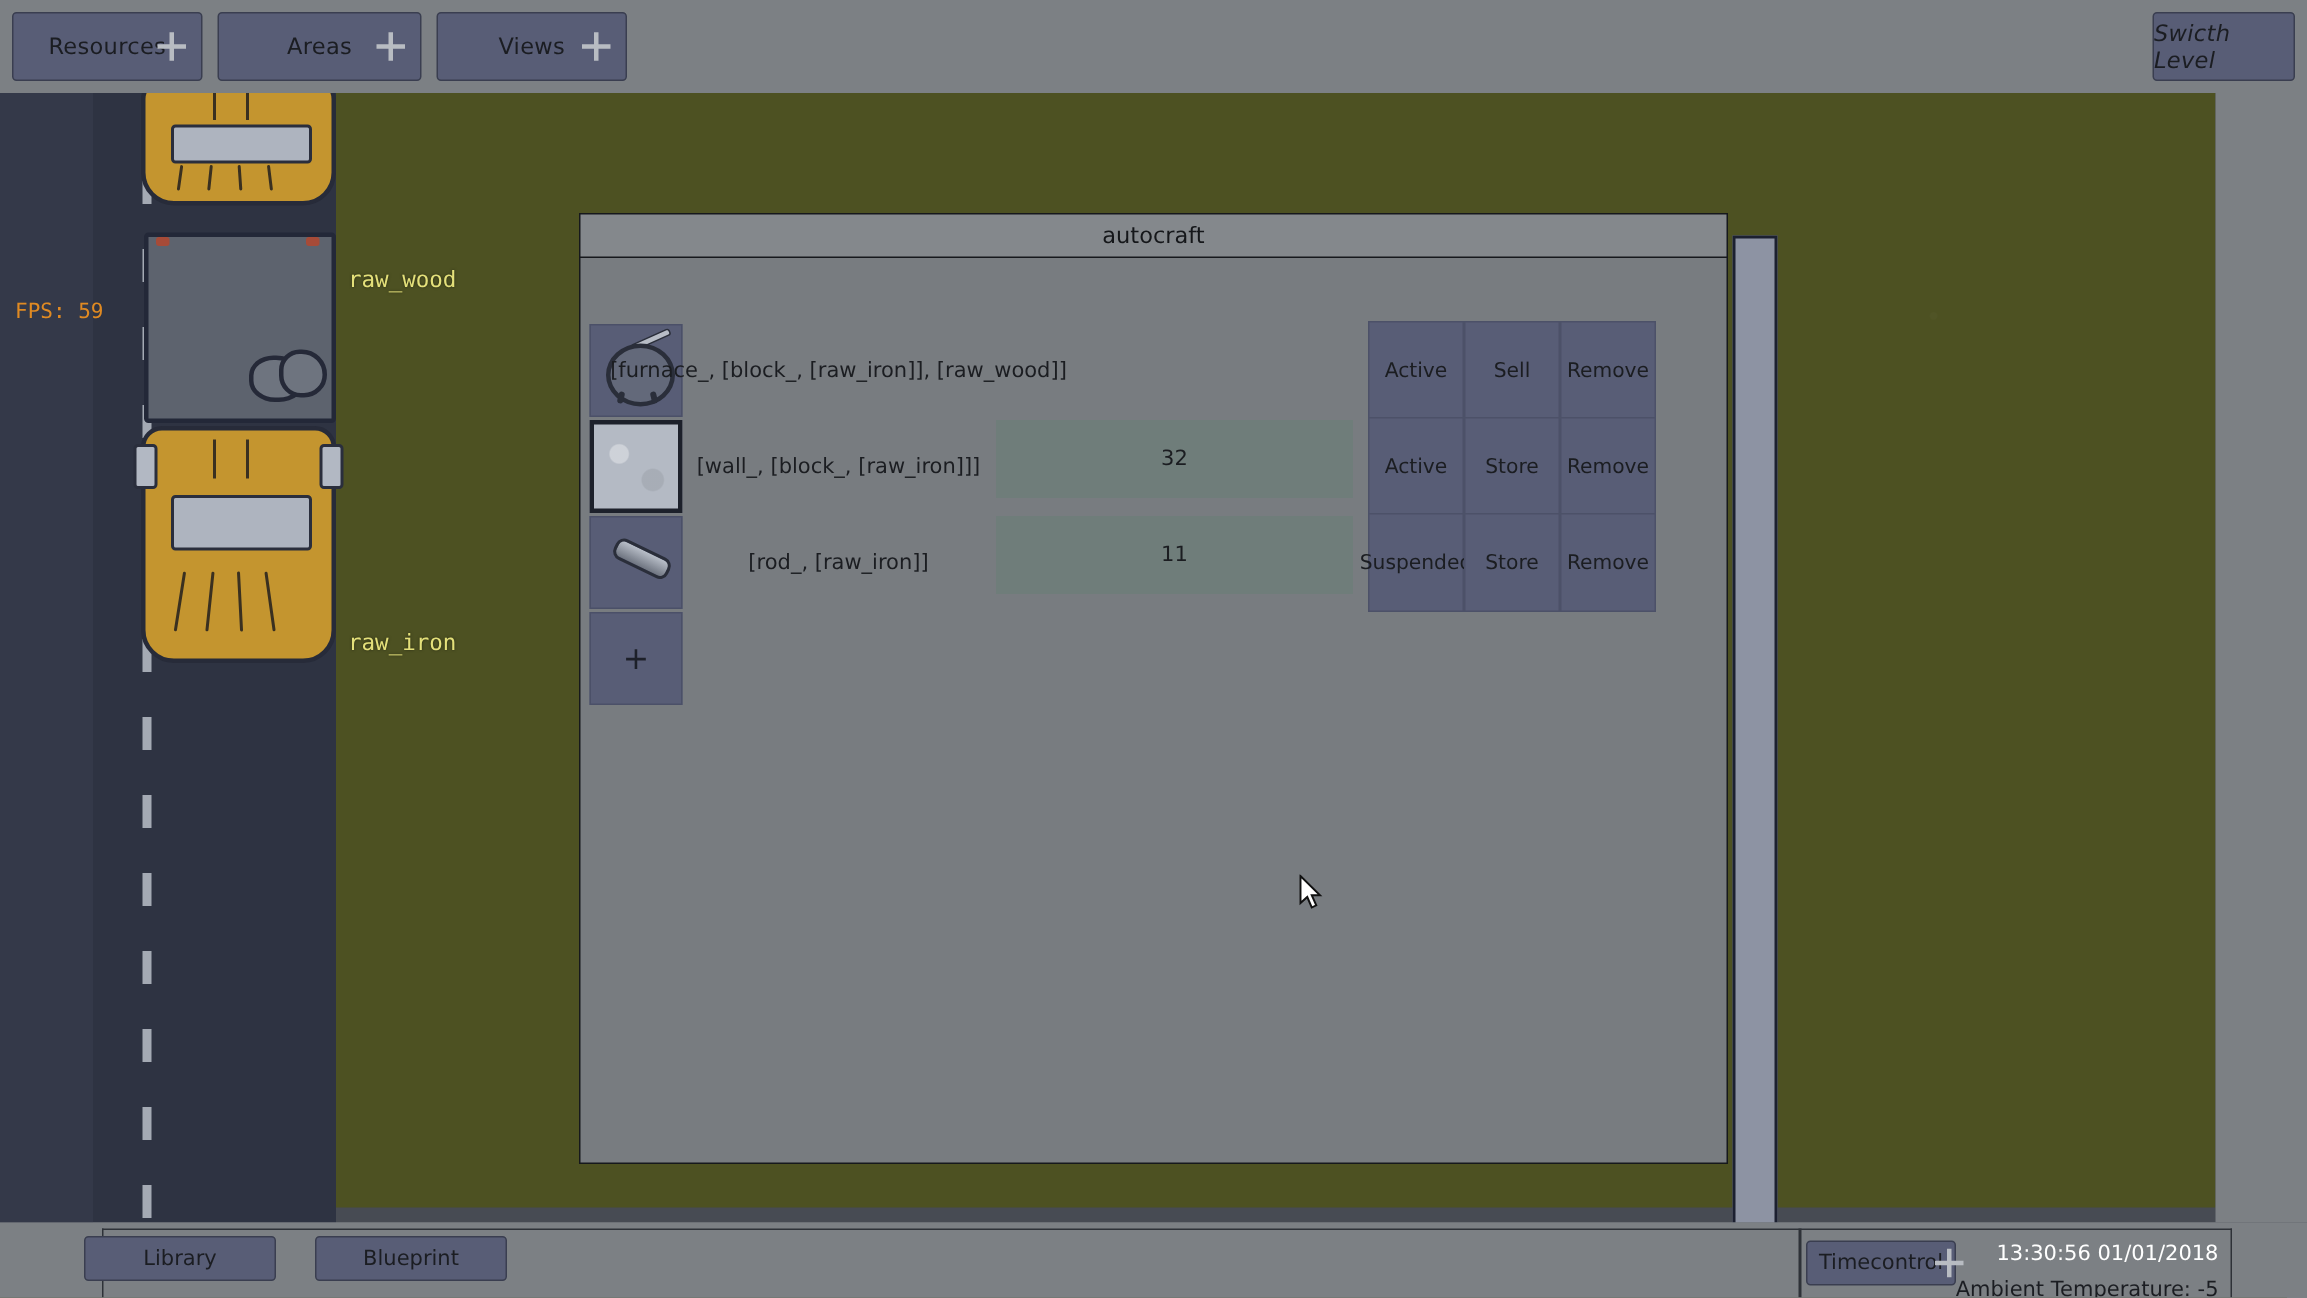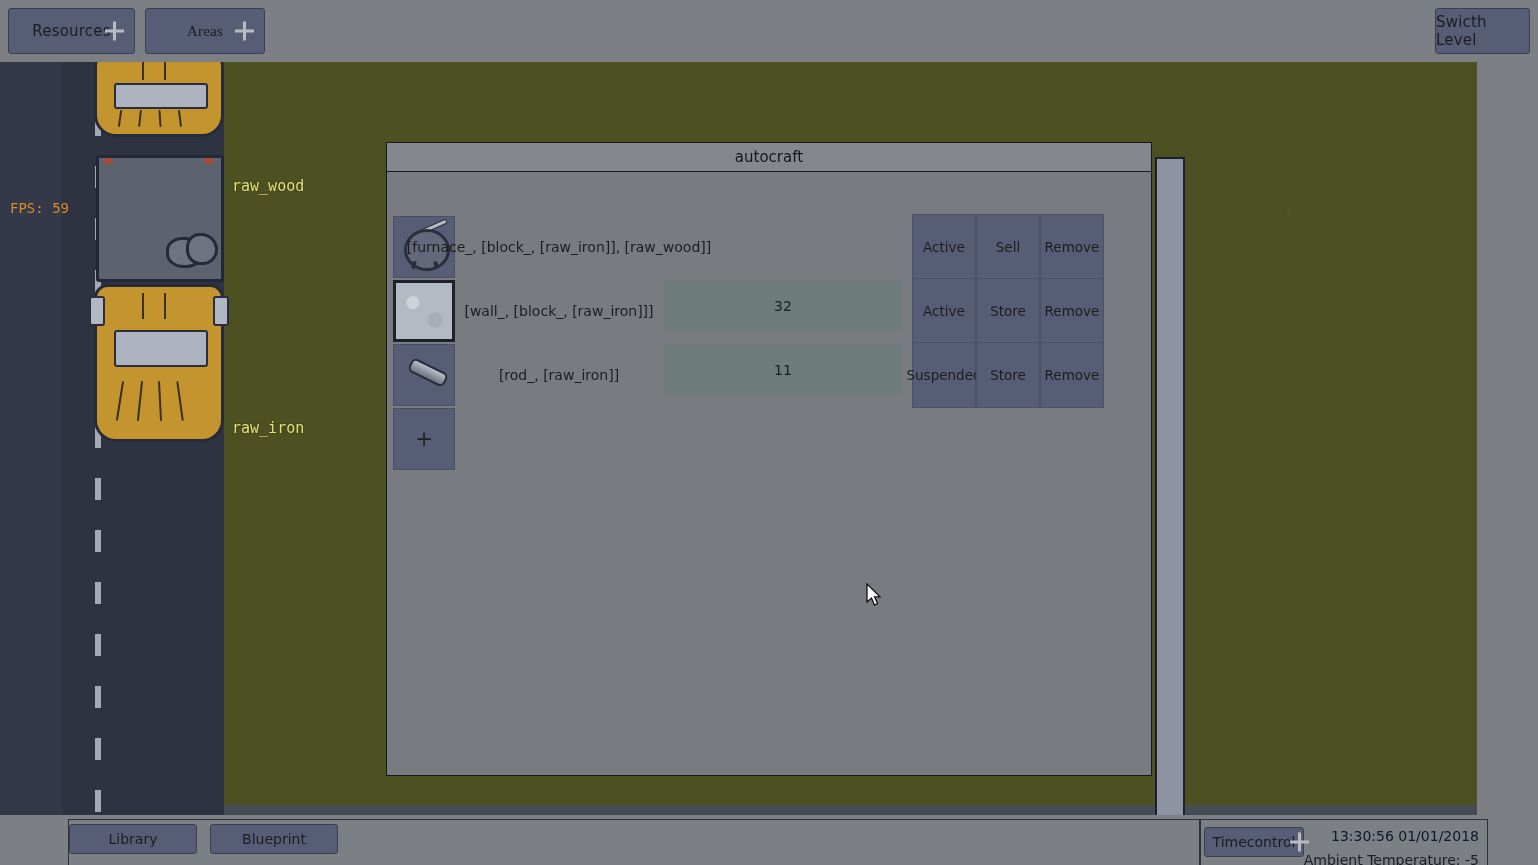--- a/index.html
+++ b/index.html
@@ -35,24 +35,24 @@
     height: 46px;
     display: flex; align-items: center; justify-content: center;
     color: #1b1d22;
     font-size: 15px;
     letter-spacing: .2px;
     box-sizing: border-box;
     cursor: pointer;
   }
   .tbtn .lbl { pointer-events: none; }
   .tbtn.w-res  { width: 127px; }
-  .tbtn.w-area { width: 120px; font-family: Liberation Serif, serif; }
+  .tbtn.w-area { width: 136px; }
   .tbtn.w-view { width: 127px; }
   .tbtn.w-auto { width: 135px; }
-  .tbtn.w-swl  { width: 95px; }
+  .tbtn.w-swl  { width: 95px; font-style: italic; }
   .tbtn.w-opt  { width: 127px; }
 
   .plus-ic {
     position: absolute; right: 10px; top: 50%;
     transform: translateY(-50%);
     width: 19px; height: 19px;
   }
   .plus-ic::before, .plus-ic::after {
     content: ""; position: absolute; background: #b8bcc2;
   }
@@ -295,38 +295,38 @@
   }
   .bbtn {
     position: absolute; top: 9px;
     height: 30px;
     background: #585d76; border: 1px solid #3a3e50; border-radius: 3px;
     display: flex; align-items: center; justify-content: center;
     color: #1b1d22; font-size: 14px;
     box-sizing: border-box;
     cursor: pointer;
   }
-  .bbtn.library   { left: 69px;  width: 128px; }
+  .bbtn.library   { left: 56px;  width: 128px; }
   .bbtn.blueprint { left: 210px; width: 128px; }
 
   .bb-panel-right {
     position: absolute; left: 1200px; top: 4px;
     width: 288px; height: 46px;
     background: #7c8084;
     border: 1px solid #2e3238;
     border-bottom: none;
     box-sizing: border-box;
   }
   .bbtn.timectl {
     left: 1204px; top: 12px; width: 100px; height: 30px;
   }
   .timectl .plus-ic { right: -6px; }
   .clock {
     position: absolute; right: 8px; top: 8px;
-    color: #0f172a; font-size: 14px; 
+    color: #ffffff; font-size: 14px; 
   }
   .temp {
     position: absolute; right: 8px; top: 32px;
     color: #1b1d22; font-size: 14px; text-align: right;
   }
 </style>
 </head>
 <body>
 
 <div id="app">
@@ -390,20 +390,24 @@
   </div>
 
   <div id="topbar">
     <div class="tb-left">
       <div class="tbtn w-res">
         <span class="lbl">Resources</span>
         <span class="plus-ic"></span>
       </div>
       <div class="tbtn w-area">
         <span class="lbl">Areas</span>
+        <span class="plus-ic"></span>
+      </div>
+      <div class="tbtn w-view">
+        <span class="lbl">Views</span>
         <span class="plus-ic"></span>
       </div>
     </div>
 
     <div class="tb-right">
       <div class="tbtn w-swl">
         <span class="lbl">Swicth Level</span>
       </div>
     </div>
   </div>

